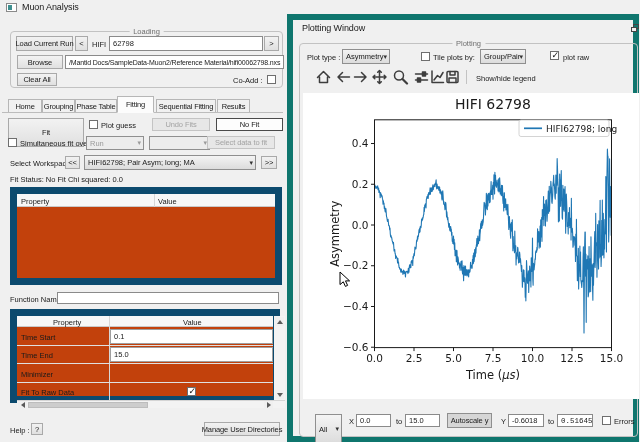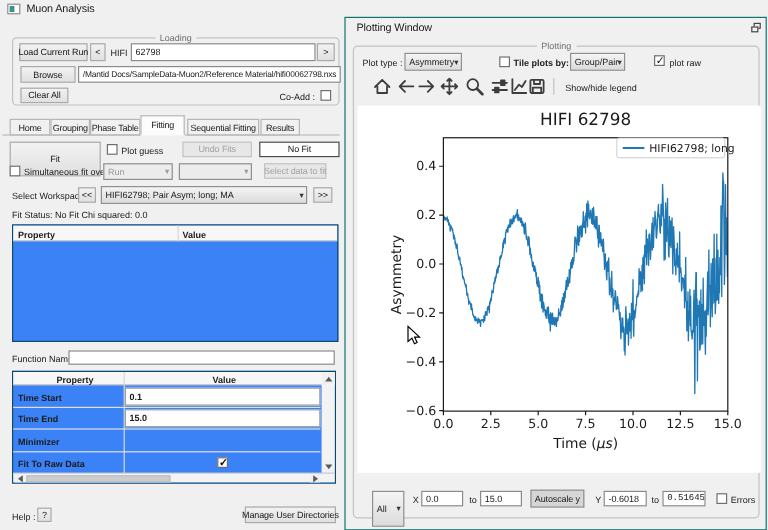--- a/index.html
+++ b/index.html
@@ -23,39 +23,39 @@
   .combo.dis { background:#ececec; color:#9a9a9a; }
   .combo.dis::after { color:#9a9a9a; }
   .cb { position:absolute; width:9px; height:9px; background:#fff; border:1px solid #6e6e6e; }
   .cb.checked::after { content:"✓"; position:absolute; left:0.5px; top:-2px; font-size:9px; color:#111; }
   .group { position:absolute; border:1px solid #c2c2c2; border-radius:4px; }
   .glegend { position:absolute; top:-5px; left:50%; transform:translateX(-50%);
              background:#f0f0f0; padding:0 4px; color:#6f6f6f; white-space:nowrap;text-align:center; }
   .tab { position:absolute; top:99px; height:14px; display:flex; align-items:center; justify-content:center;
          border:1px solid #b6b6b6; background:#f1f1f1; letter-spacing:-0.2px; white-space:nowrap; }
   .tab.active { top:96px; height:17px; background:#fcfcfc; border-bottom:1px solid #fcfcfc; z-index:3; }
-  .tbl { position:absolute; background:#3b82f6; border:1px solid #0c4a6e;font-weight:bold; }
+  .tbl { position:absolute; background:#c2410c; border:7px solid #0c4a6e; }
   .thead { position:absolute; left:0; top:0; right:0; background:#f7f7f7; border-bottom:1px solid #c9c9c9; }
   .vline { position:absolute; width:1px; background:#d6d6d6; }
   .hline { position:absolute; height:1px; background:#e0e0e0; }
   .cellbox { position:absolute; background:#fff; border:1px solid #9f9f9f; display:flex;
              align-items:center; padding:0 3px; white-space:nowrap; }
   .cellbox.gray { background:#d8d8d8; border-color:#adadad; }
   .sb { position:absolute; background:#f3f3f3; }
   .sbbtn { position:absolute; display:flex; align-items:center; justify-content:center; background:#f0f0f0; }
   .tri-up { width:0;height:0;border-left:3px solid transparent;border-right:3px solid transparent;border-bottom:4px solid #5a5a5a; }
   .tri-dn { width:0;height:0;border-left:3px solid transparent;border-right:3px solid transparent;border-top:4px solid #5a5a5a; }
   .tri-lf { width:0;height:0;border-top:3px solid transparent;border-bottom:3px solid transparent;border-right:4px solid #5a5a5a; }
   .tri-rt { width:0;height:0;border-top:3px solid transparent;border-bottom:3px solid transparent;border-left:4px solid #5a5a5a; }
   .sbthumb { position:absolute; background:#cdcdcd; border:1px solid #bdbdbd; }
   .ticon { position:absolute; width:17px; height:16px; cursor:default; }
   .ticon svg { width:100%; height:100%; stroke:#3d3d3d; fill:none; stroke-width:1.5;
                stroke-linecap:round; stroke-linejoin:round; }
   #plot-svg text { font-family:"DejaVu Sans", sans-serif; fill:#1a1a1a; }
-  .win { position:absolute; background:#f0f0f0; border:1px solid #0f766e; }
+  .win { position:absolute; background:#f0f0f0; border:6px solid #0f766e; }
   .titlebar-text { font-size:9px; letter-spacing:-0.1px; }
 </style>
 </head>
 <body>
 
 <div class="abs" style="left:0;top:0;width:285px;height:442px;">
 
   <span class="abs" style="left:6px;top:3px;width:11px;height:9px;border:1px solid #8a8a8a;background:#fff;">
     <span class="abs" style="left:1px;top:1px;width:4px;height:5px;background:#3e8f8f;"></span>
   </span>
@@ -90,21 +90,21 @@
   <div class="btn primary" style="left:216px;top:118px;width:67px;height:13px;">No Fit</div>
 
   <span class="cb" style="left:8px;top:138px;"></span>
   <span class="lbl" style="left:20px;top:139px;">Simultaneous fit over</span>
   <div class="combo dis" style="left:86px;top:136px;width:58px;height:14px;">
       <span>Run</span>
     </div>
   <div class="combo dis" style="left:149px;top:136px;width:61px;height:14px;">
       <span></span>
     </div>
-  <div class="btn dis" style="left:220px;top:136px;width:52px;height:13px;">Select data to fit</div>
+  <div class="btn dis" style="left:207px;top:136px;width:68px;height:13px;">Select data to fit</div>
 
   <span class="lbl" style="left:10px;top:159px;">Select Workspace</span>
   <div class="btn" style="left:65px;top:156px;width:15px;height:13px;">&lt;&lt;</div>
   <div class="combo" style="left:84px;top:155px;width:172px;height:15px;">
       <span>HIFI62798; Pair Asym; long; MA</span>
     </div>
   <div class="btn" style="left:261px;top:156px;width:16px;height:13px;">&gt;&gt;</div>
 
   <span class="lbl" style="left:10px;top:175px;">Fit Status:  No Fit  Chi squared: 0.0</span>
 
@@ -172,21 +172,21 @@
   </span>
 
   <div class="group" style="left:6px;top:23px;width:339px;height:394px;">
     <span class="glegend">Plotting</span>
 
     <span class="lbl" style="left:7px;top:9px;">Plot type :</span>
     <div class="combo" style="left:42px;top:5px;width:48px;height:15px;">
         <span>Asymmetry</span>
       </div>
     <span class="cb" style="left:121px;top:8px;"></span>
-    <span class="lbl" style="left:133px;top:9px;font-weight:bold;">Tile plots by:</span>
+    <span class="lbl" style="left:133px;top:9px;">Tile plots by:</span>
     <div class="combo" style="left:180px;top:5px;width:46px;height:15px;">
         <span>Group/Pair</span>
       </div>
     <span class="cb checked" style="left:250px;top:7px;"></span>
     <span class="lbl" style="left:263px;top:9px;">plot raw</span>
 
     <span class="ticon" style="left:15px;top:25px;">
       <svg viewBox="0 0 16 16">
           <path d="M2 8.5 L8 2.5 L14 8.5 M4 8 V13.5 H12 V8"></path>
         </svg></span>

